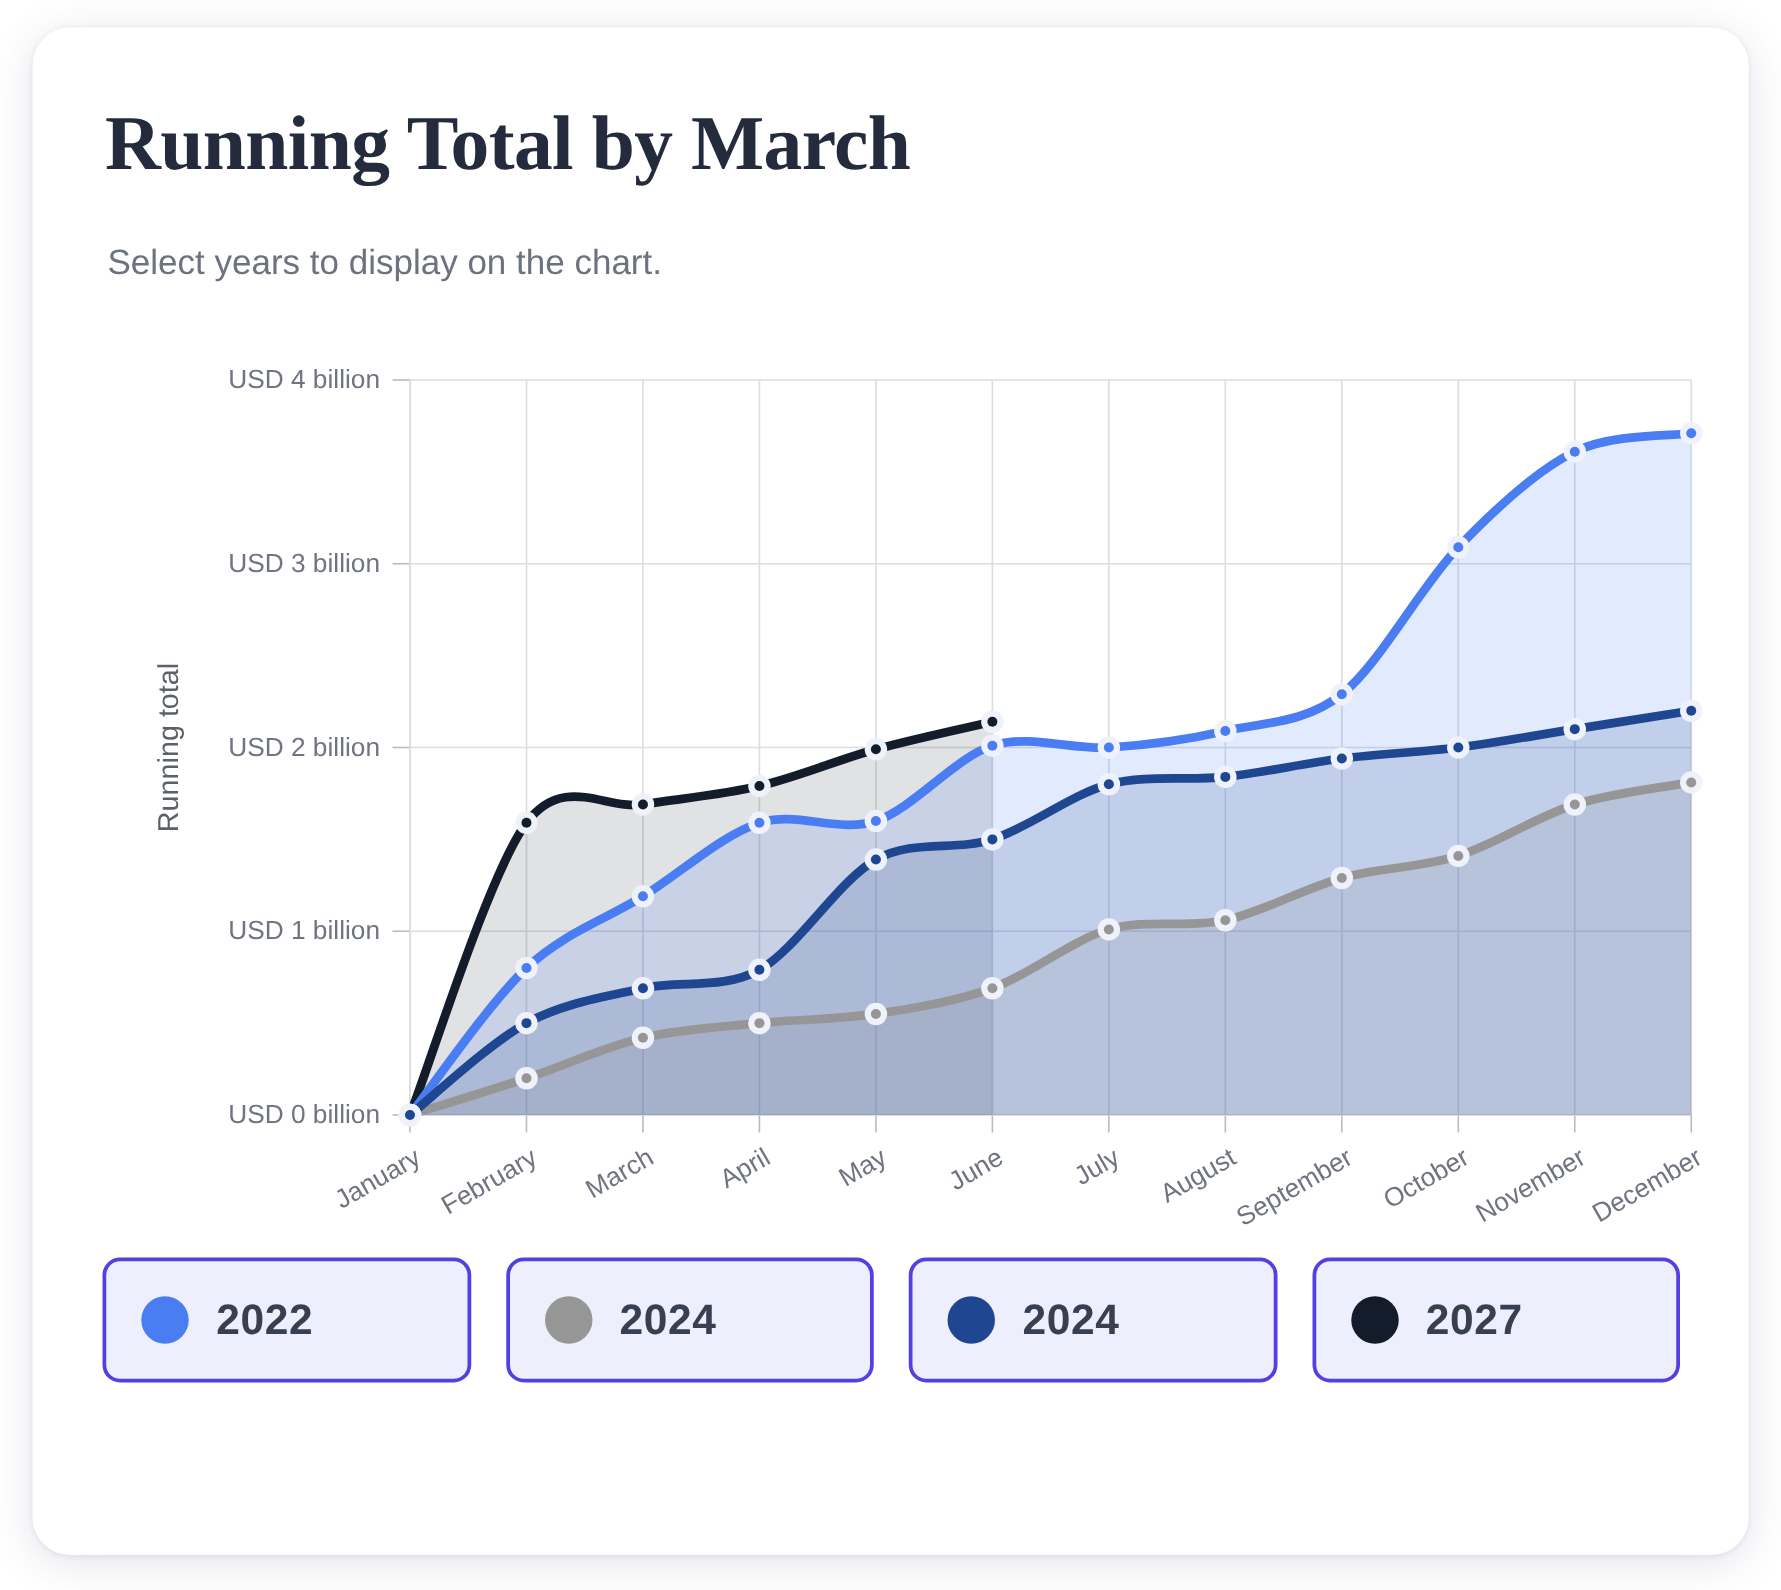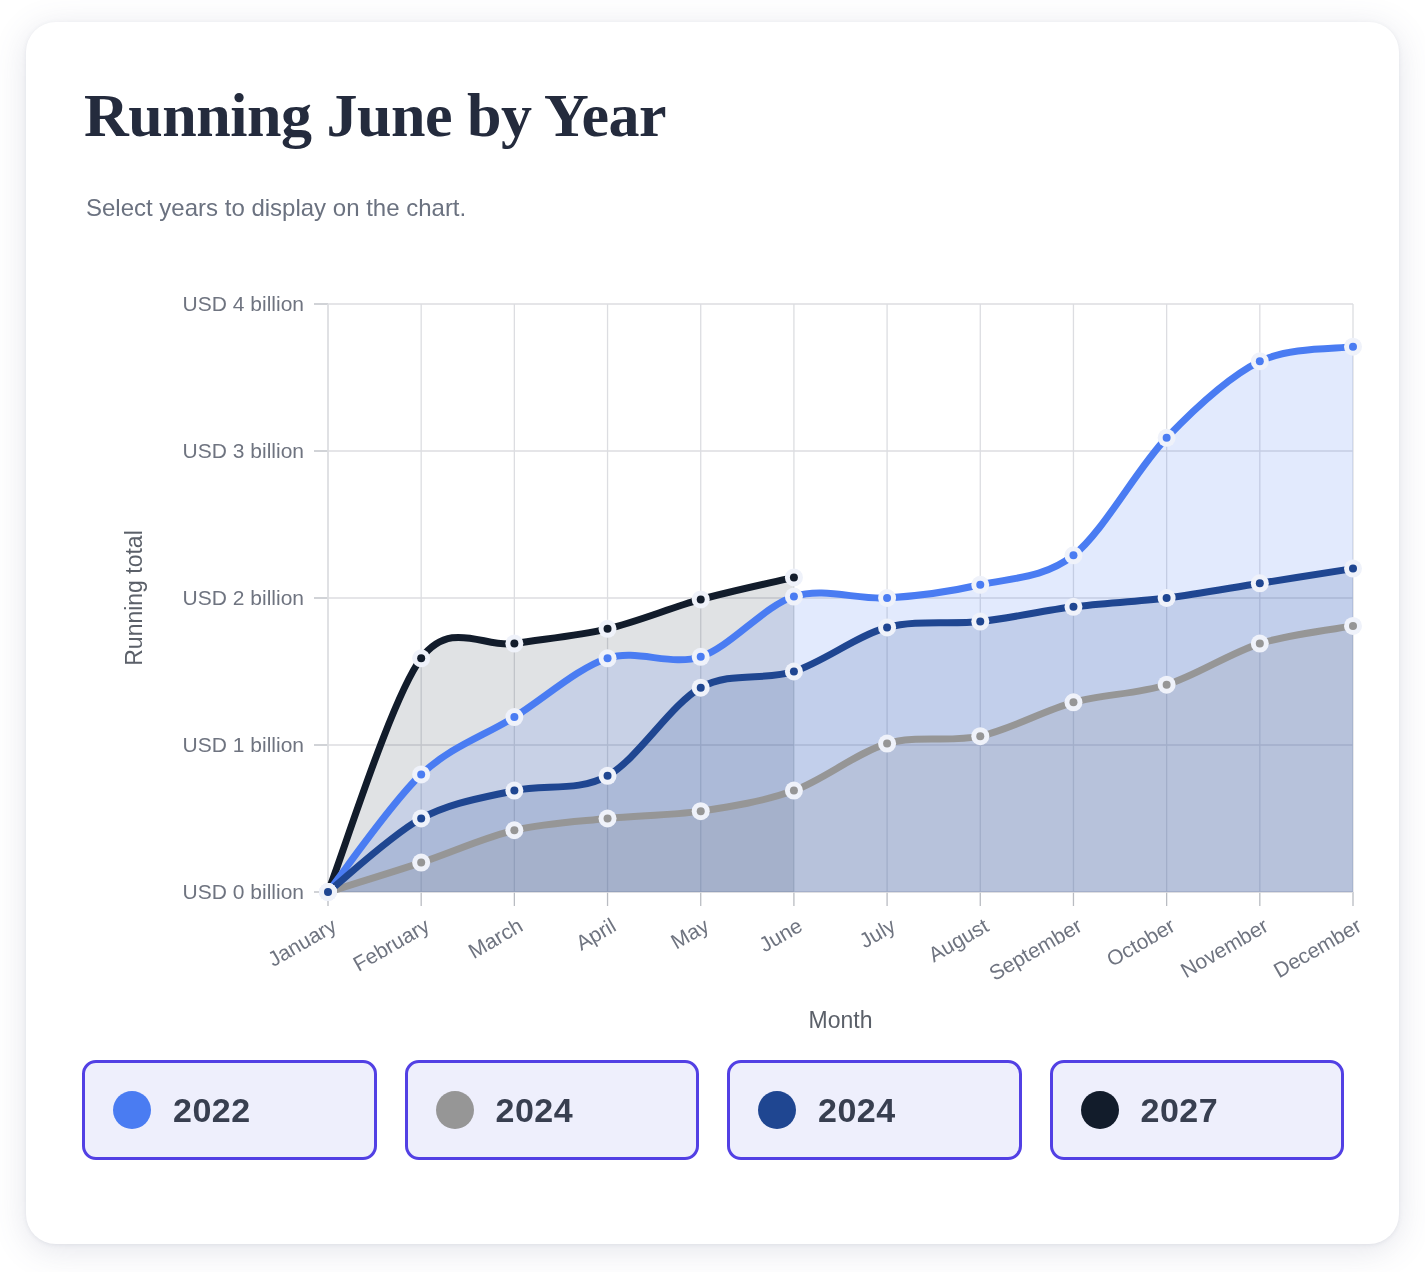--- a/index.html
+++ b/index.html
@@ -21,21 +21,21 @@
     position: absolute; left: 58px; top: 58px;
     font-family: "Liberation Serif", serif;
     font-weight: 700;
     font-size: 62px;
     letter-spacing: -0.5px;
     color: #242b3d;
     white-space: nowrap;
   }
   #subtitle {
     position: absolute; left: 60px; top: 172px;
-    font-size: 24px;
+    font-size: 28px;
     color: #6b7280;
     white-space: nowrap;
   }
 
   
   #plot-wrap {
     position: absolute;
     left: 0px; top: 0px;
     width: 1373px; height: 1222px;
   }
@@ -55,21 +55,21 @@
     font-size: 23px; fill: #5b6069;
     font-family: "Liberation Sans", sans-serif;
     text-anchor: middle;
   }
   .gridline { stroke: #dcdde1; stroke-width: 1.3; }
   .tickmark { stroke: #b9bcc2; stroke-width: 1.3; }
 
   
   #legend {
     position: absolute;
-    left: 56px; top: 1038px;
+    left: 56px; top: 984px;
     width: 1262px; height: 100px;
     display: flex;
     gap: 28px;
   }
   .legend-btn {
     flex: 1 1 0;
     display: flex;
     align-items: center;
     gap: 22px;
     padding-left: 28px;
@@ -88,21 +88,21 @@
     font-weight: 700;
     color: #383f50;
     letter-spacing: 0.5px;
   }
 </style>
 </head>
 <body>
 
 <div id="card">
 
-  <div id="title">Running June by Year</div>
+  <div id="title">Running Total by March</div>
   <div id="subtitle">Select years to display on the chart.</div>
 
   <div id="plot-wrap">
     <svg id="chart" width="1373" height="1030">
         <line x1="302" y1="870" x2="1327" y2="870" class="gridline"></line>
         <line x1="288" y1="870" x2="302" y2="870" class="tickmark"></line>
         <text x="278" y="871" class="ylabel-txt">USD 0 billion</text>
         <line x1="302" y1="723" x2="1327" y2="723" class="gridline"></line>
         <line x1="288" y1="723" x2="302" y2="723" class="tickmark"></line>
         <text x="278" y="724" class="ylabel-txt">USD 1 billion</text>

